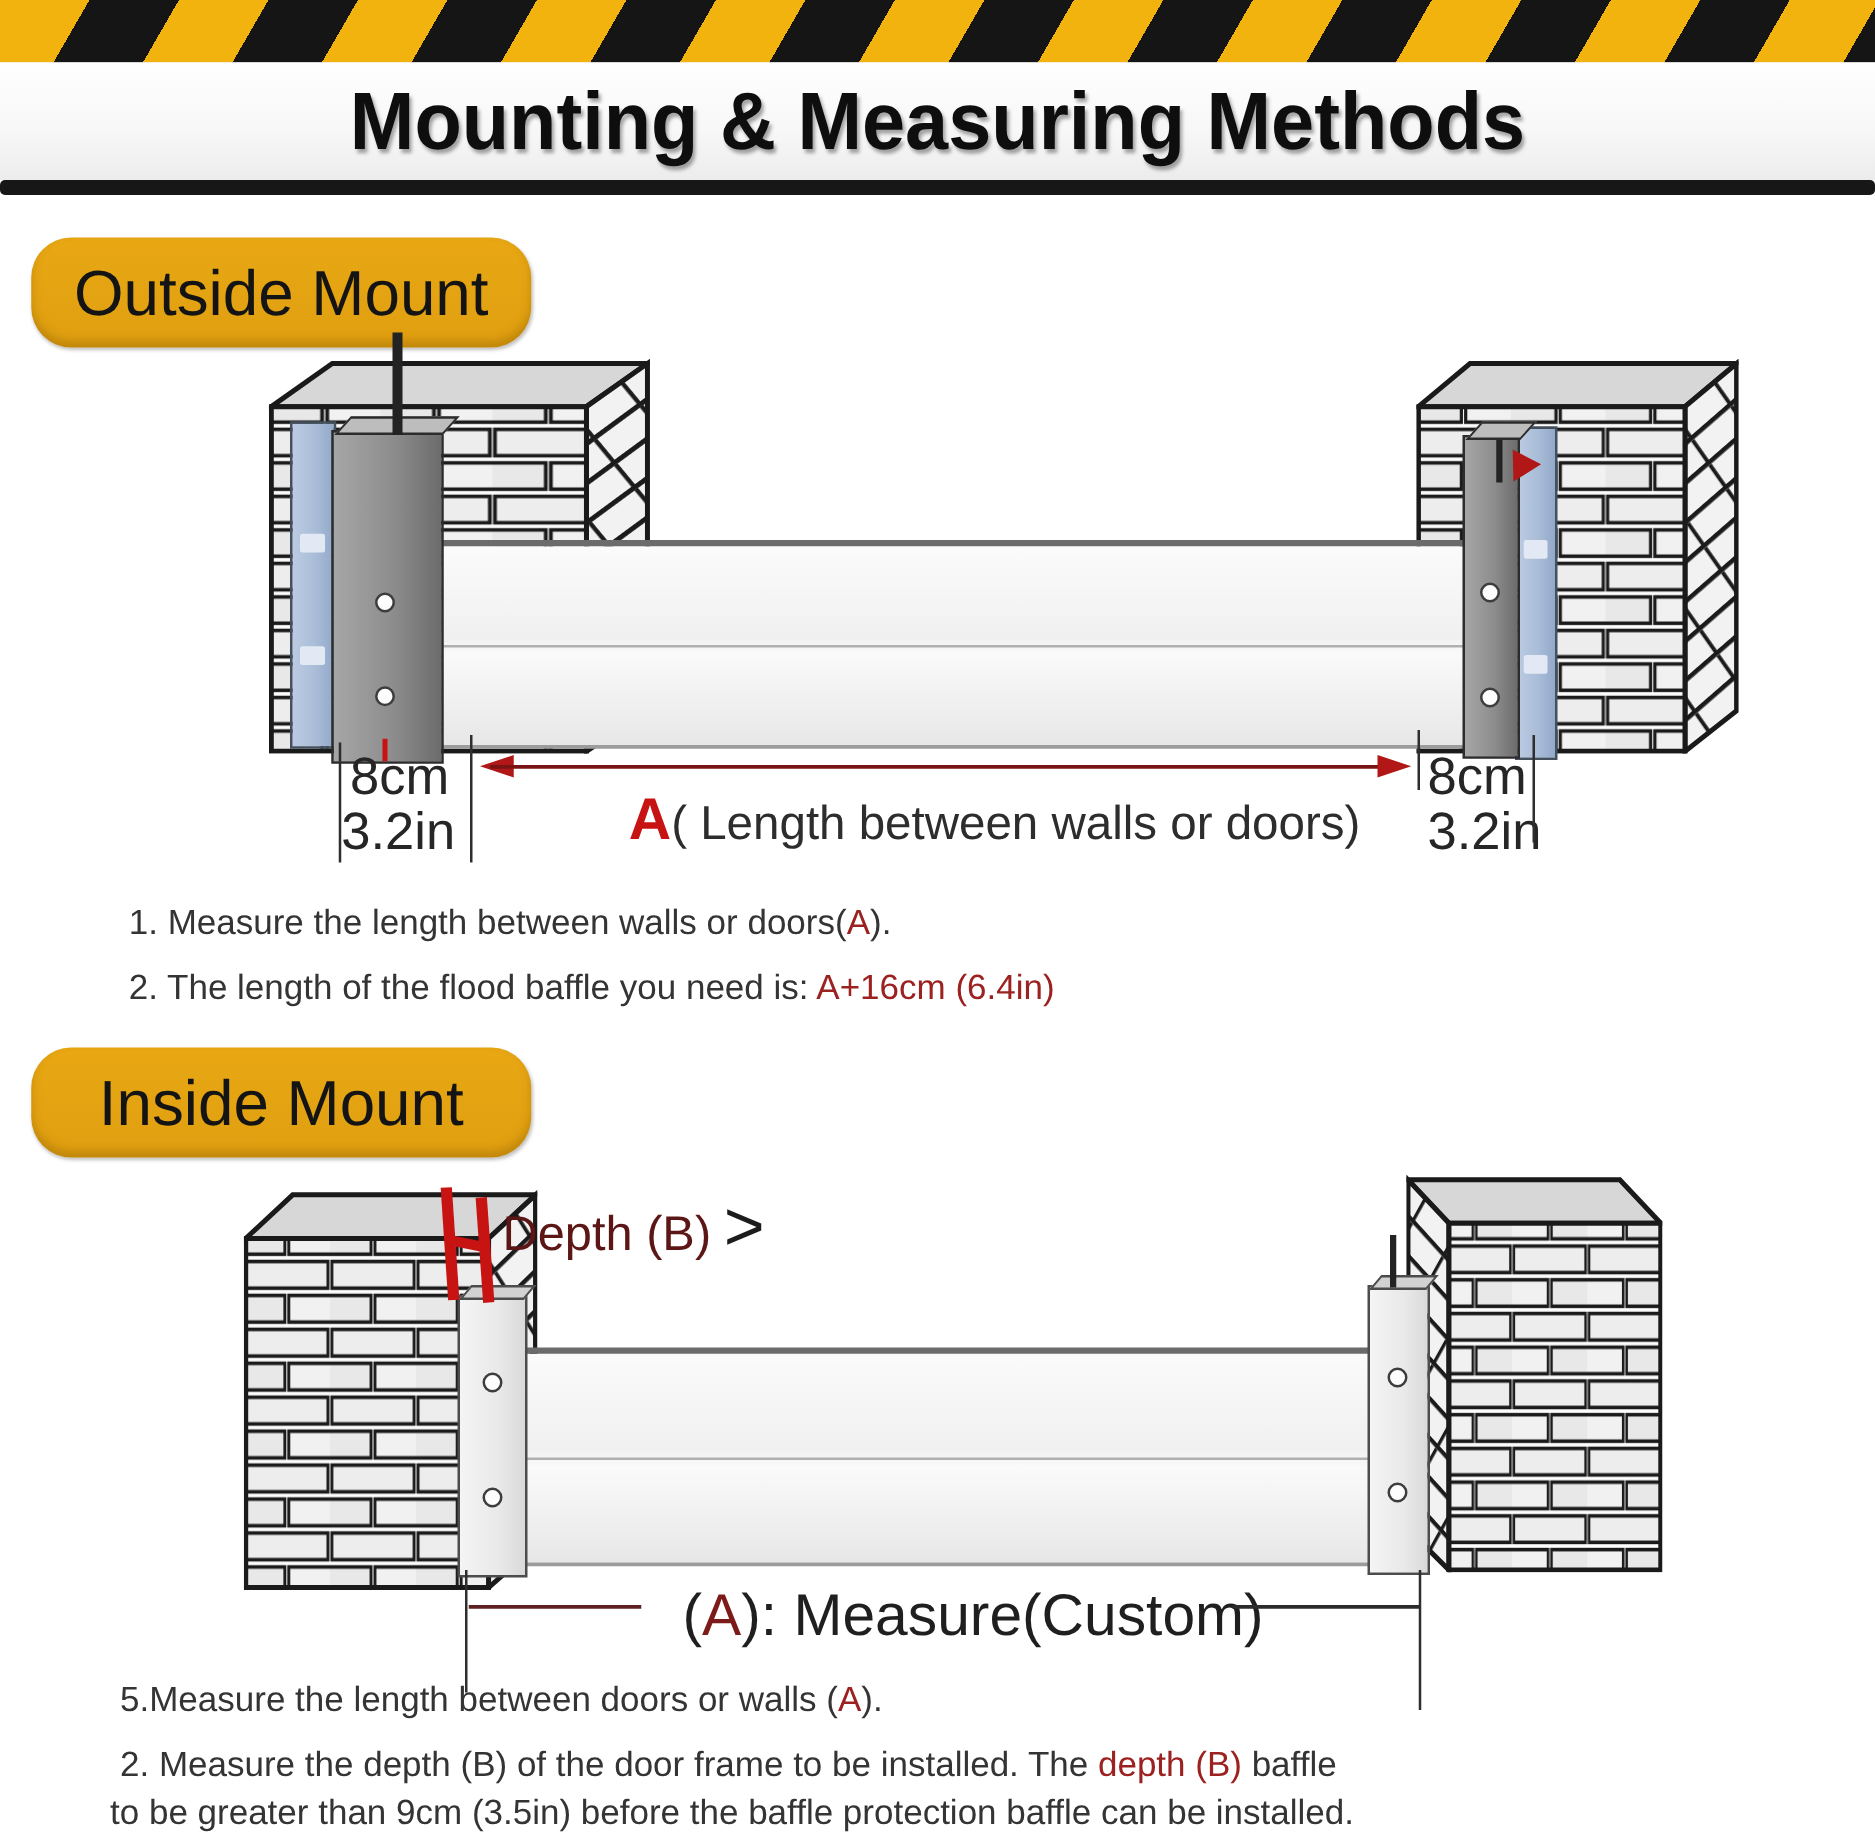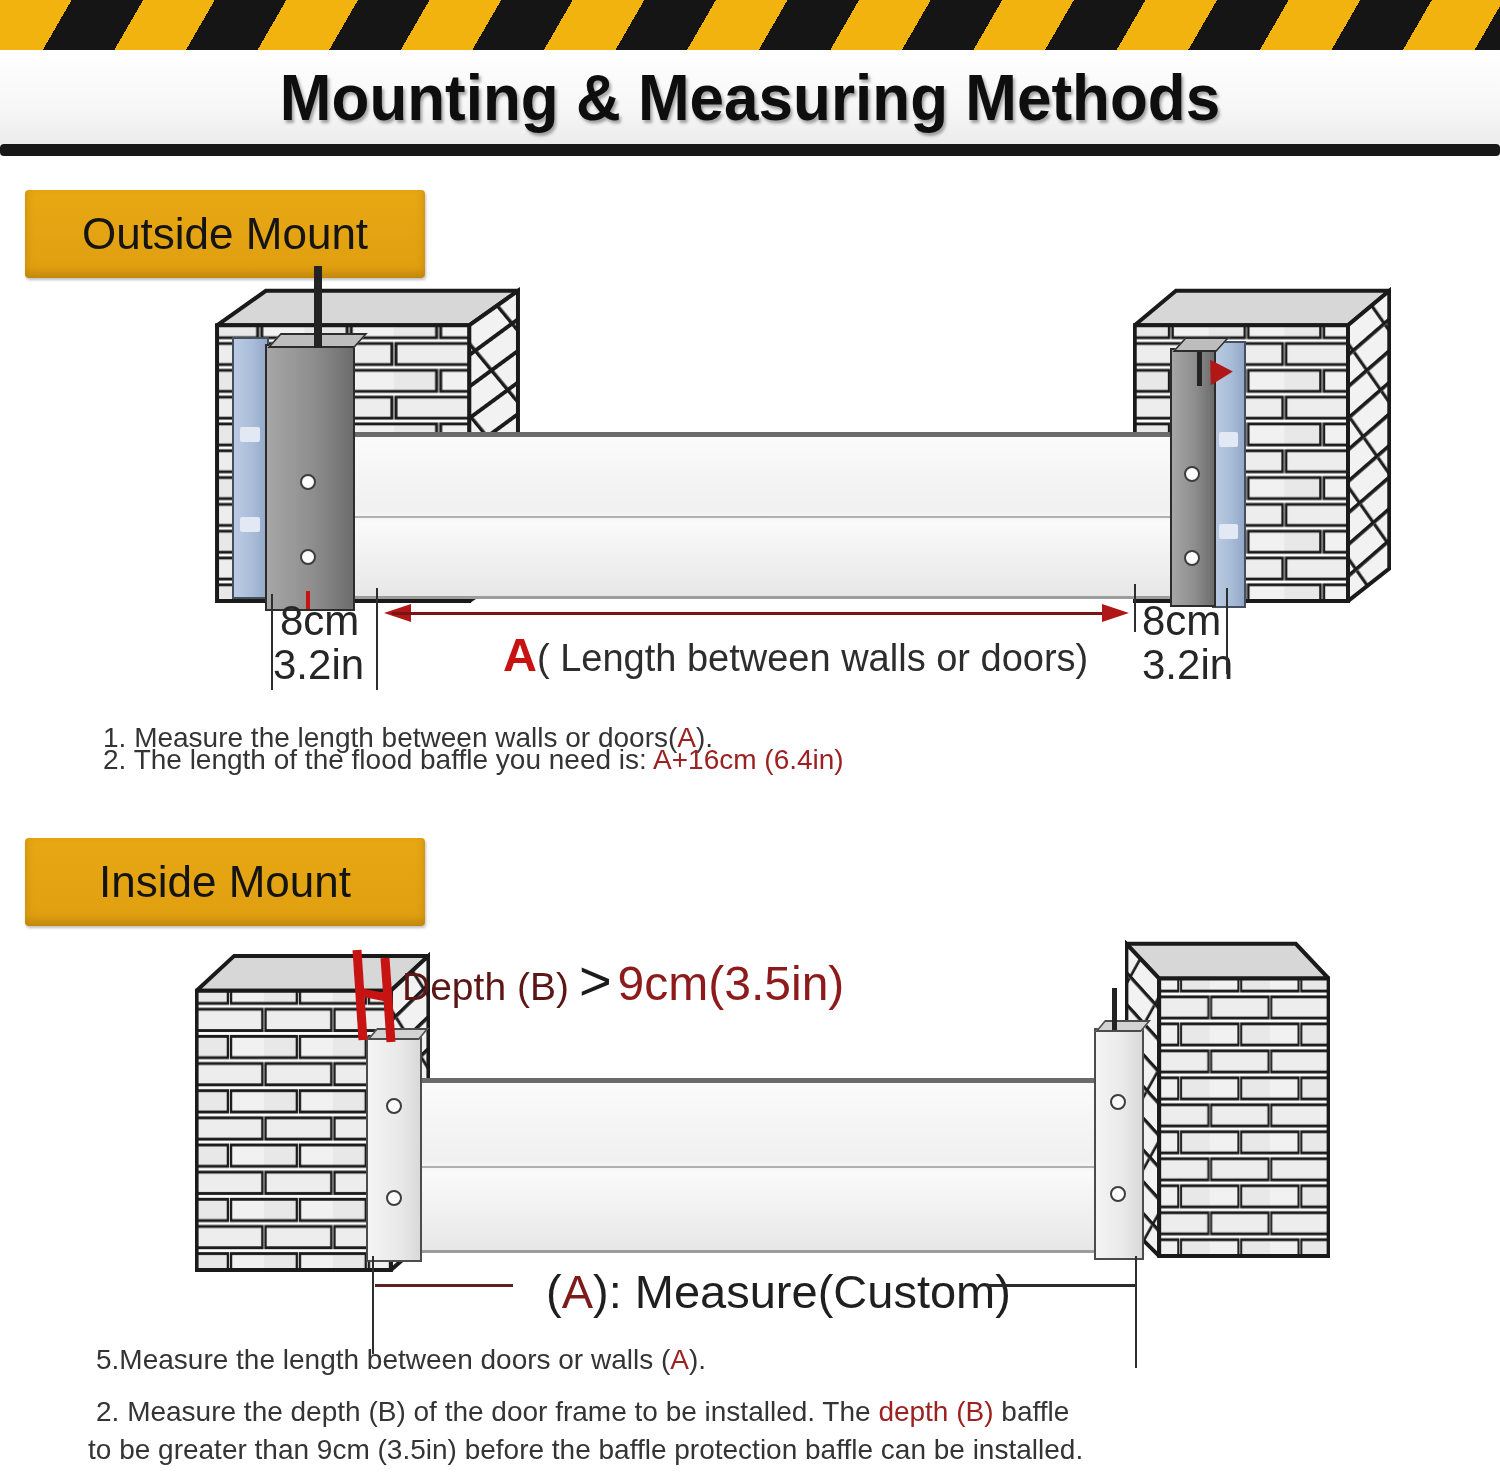--- a/index.html
+++ b/index.html
@@ -25,25 +25,25 @@
   }
   .page-title{
     font-size:62px;font-weight:bold;letter-spacing:0px;color:#0e0e0e;
     text-shadow:2px 3px 3px rgba(0,0,0,0.35);
     transform:scaleY(1.05);
   }
   .black-bar{left:0;top:144px;width:1500px;height:12px;background:#171717;border-radius:4px;}
 
   
   .badge{
-    width:400px;height:88px;border-radius:4px;
+    width:400px;height:88px;border-radius:32px;
     background:linear-gradient(180deg,var(--badge-yellow) 0%,#e09f10 100%);
     box-shadow:inset 0 -5px 8px rgba(130,85,0,.35), 1px 2px 3px rgba(0,0,0,.25);
     display:flex;align-items:center;justify-content:center;
-    font-size:44px;color:#141414;
+    font-size:51px;color:#141414;
   }
   #badge-outside{left:25px;top:190px;}
   #badge-inside{left:25px;top:838px;}
 
   
   .pillar{z-index:1;}
   .seal-strip{
     background:linear-gradient(90deg,#bccbe2 0%,var(--seal-blue) 55%,#93a9c9 100%);
     border:2px solid #45505f;z-index:2;
   }
@@ -186,42 +186,41 @@
 <div class="abs dim-text" style="left:1142px;top:597px">8cm</div>
 <div class="abs dim-text" style="left:1142px;top:641px">3.2in</div>
 <div class="abs vline" style="left:1226px;top:588px;height:86px"></div>
 <div class="abs span-label" style="left:503px;top:627px">
   <span class="letter">A</span><span>( Length between walls or doors)</span>
 </div>
 
 <div class="abs step" style="left:103px;top:722px">
   <span>1. Measure the length between walls or doors(</span><span class="red">A</span><span>).</span>
 </div>
-<div class="abs step" style="left:103px;top:744px">
+<div class="abs step" style="left:103px;top:774px">
   <span>2. The length of the flood baffle you need is: </span><span class="red">A+16cm (6.4in)</span>
 </div>
 
 <div class="abs badge" id="badge-inside">Inside Mount</div>
 
 <svg class="abs pillar" style="left:195px;top:952px;width:235px;height:320px" viewBox="0 0 300 330" preserveAspectRatio="none">
     <use href="#pillar-shape"></use>
   </svg>
 <svg class="abs pillar" style="left:1125px;top:940px;width:205px;height:318px;transform:scaleX(-1)" viewBox="0 0 300 330" preserveAspectRatio="none">
     <use href="#pillar-shape"></use>
   </svg>
 
 <svg class="abs" style="left:345px;top:944px;width:58px;height:102px;z-index:6" viewBox="0 0 58 102">
   <path d="M12 6 L18 96" stroke="#c81313" stroke-width="9" fill="none"></path>
   <path d="M40 14 L46 98" stroke="#c81313" stroke-width="9" fill="none"></path>
   <path d="M14 48 L44 54" stroke="#c81313" stroke-width="8" fill="none"></path>
 </svg>
 <div class="abs depth-note" style="left:402px;top:948px">
   <span class="lbl">Depth (B) </span>
   <span class="gt">&gt;</span>
-  <span class="val">9cm(3.5in)</span>
 </div>
 
 <div class="abs barrier" style="left:420px;top:1078px;width:676px;height:167px">
   <div class="seam"></div>
 </div>
 <div class="abs channel-plate" style="left:366px;top:1036px;width:52px;height:222px"></div>
 <div class="abs channel-plate" style="left:1094px;top:1028px;width:46px;height:228px"></div>
 <div class="abs pin" style="left:1112px;top:988px;width:5px;height:42px"></div>
 <div class="abs hole" style="left:386px;top:1098px"></div>
 <div class="abs hole" style="left:386px;top:1190px"></div>

